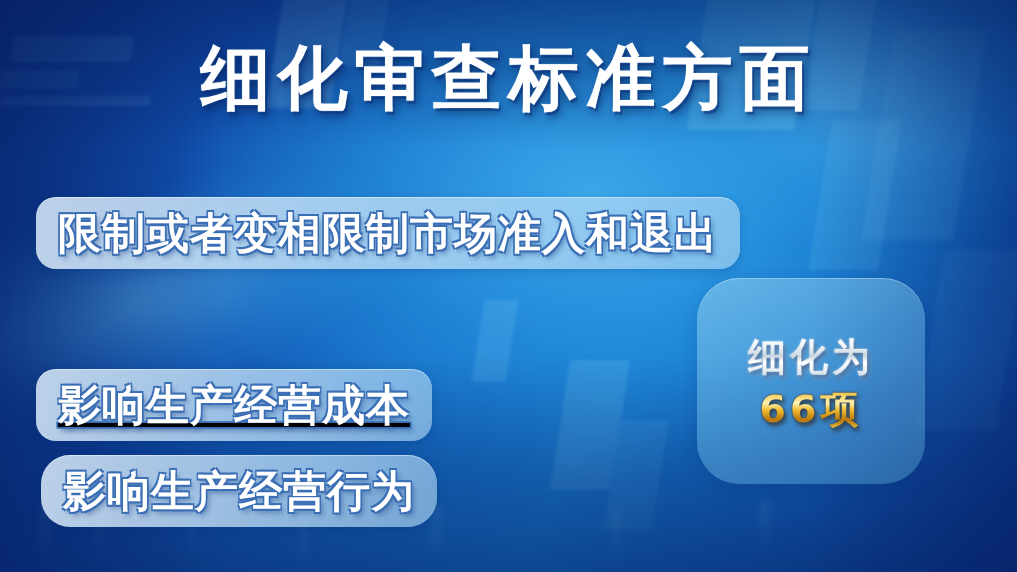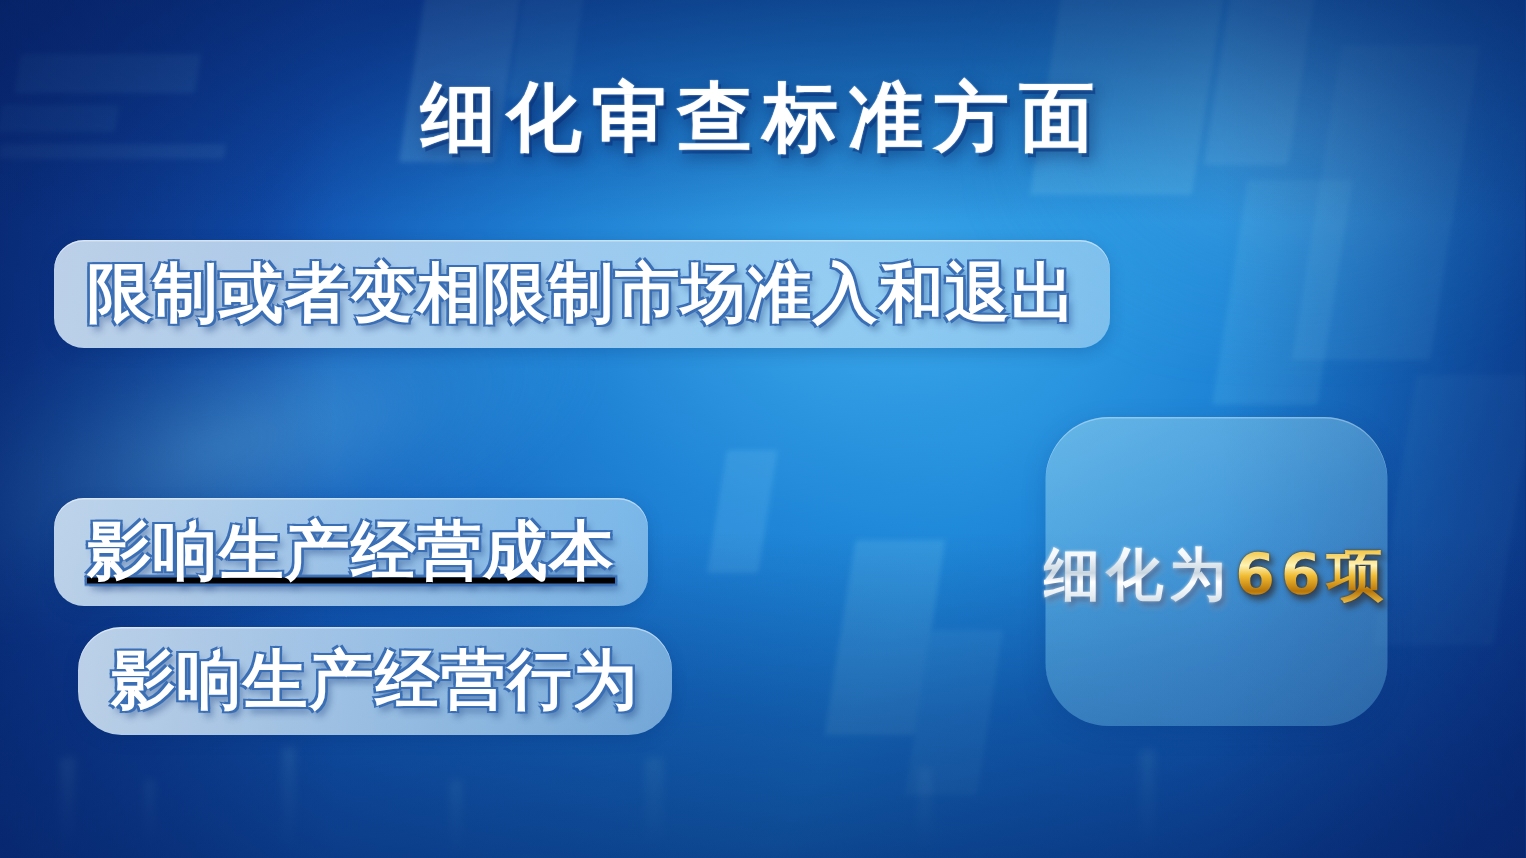--- a/index.html
+++ b/index.html
@@ -33,65 +33,66 @@
     position:absolute;inset:0;
     background:
       linear-gradient(to bottom, rgba(5,30,95,0.55) 0%, rgba(5,30,95,0) 26%, rgba(5,30,95,0) 62%, rgba(6,34,102,0.62) 100%),
       linear-gradient(to right, rgba(6,32,100,0.58) 0%, rgba(6,32,100,0) 22%, rgba(6,32,100,0) 80%, rgba(6,32,100,0.42) 100%);
   }
 
   
   .title{
     position:absolute;left:0;right:0;top:46px;
     text-align:center;
-    font-size:50px;line-height:64px;
+    font-size:70px;line-height:64px;
     font-weight:700;
     letter-spacing:7px;
     color:#ffffff;
     text-shadow:
       0 0 1px #cfe9ff,
       2px 3px 0px rgba(10,48,120,0.55),
       3px 5px 10px rgba(3,24,78,0.55);
     white-space:nowrap;
   }
 
   
   .pill{
     position:absolute;
     height:72px;
     display:flex;align-items:center;
     padding:0 22px 0 22px;
     border-radius:20px;
     background:linear-gradient(100deg, rgba(213,231,247,0.88) 0%, rgba(198,225,246,0.80) 38%, rgba(186,221,246,0.72) 70%, rgba(175,216,245,0.62) 100%);
     box-shadow:0 3px 10px rgba(6,40,110,0.22), inset 0 1px 0 rgba(255,255,255,0.45);
+    margin-top:37px;
   }
   .pill .txt{
     font-size:43px;line-height:50px;
     font-weight:700;
     letter-spacing:1px;
     color:#ffffff;
     white-space:nowrap;
     text-shadow:
       -1.6px -1.6px 0 #3b6fb5, 1.6px -1.6px 0 #3b6fb5,
       -1.6px  1.6px 0 #3b6fb5, 1.6px  1.6px 0 #3b6fb5,
       0 0 2px #4b7cc0,
       3px 4px 5px rgba(20,55,120,0.45);
   }
   #pill0{left:36px;top:160px;}
   #pill1{left:36px;top:246px;}
   #pill2{left:36px;top:332px;text-decoration:underline;}
-  #pill3{left:52px;top:418px;border-radius:29px;}
+  #pill3{left:41px;top:418px;border-radius:29px;}
 
   
   .badge{
     position:absolute;left:697px;top:278px;width:228px;height:206px;
     border-radius:42px;
     background:linear-gradient(155deg, rgba(160,216,240,0.52) 0%, rgba(125,200,236,0.42) 45%, rgba(105,190,232,0.34) 100%);
     box-shadow:0 4px 16px rgba(6,40,110,0.18), inset 0 1px 0 rgba(255,255,255,0.30);
-    display:flex;flex-direction:row;align-items:center;justify-content:center;
+    display:flex;flex-direction:column;align-items:center;justify-content:center;
     gap:2px;
     padding-top:4px;
   }
   .badge .line{
     font-size:38px;line-height:50px;
     font-weight:700;letter-spacing:4px;
     white-space:nowrap;
   }
   .silver{
     background:linear-gradient(180deg,#ffffff 0%,#f4f8fb 26%,#c9d6e0 48%,#ffffff 60%,#e6edf3 78%,#b9c8d4 100%);

